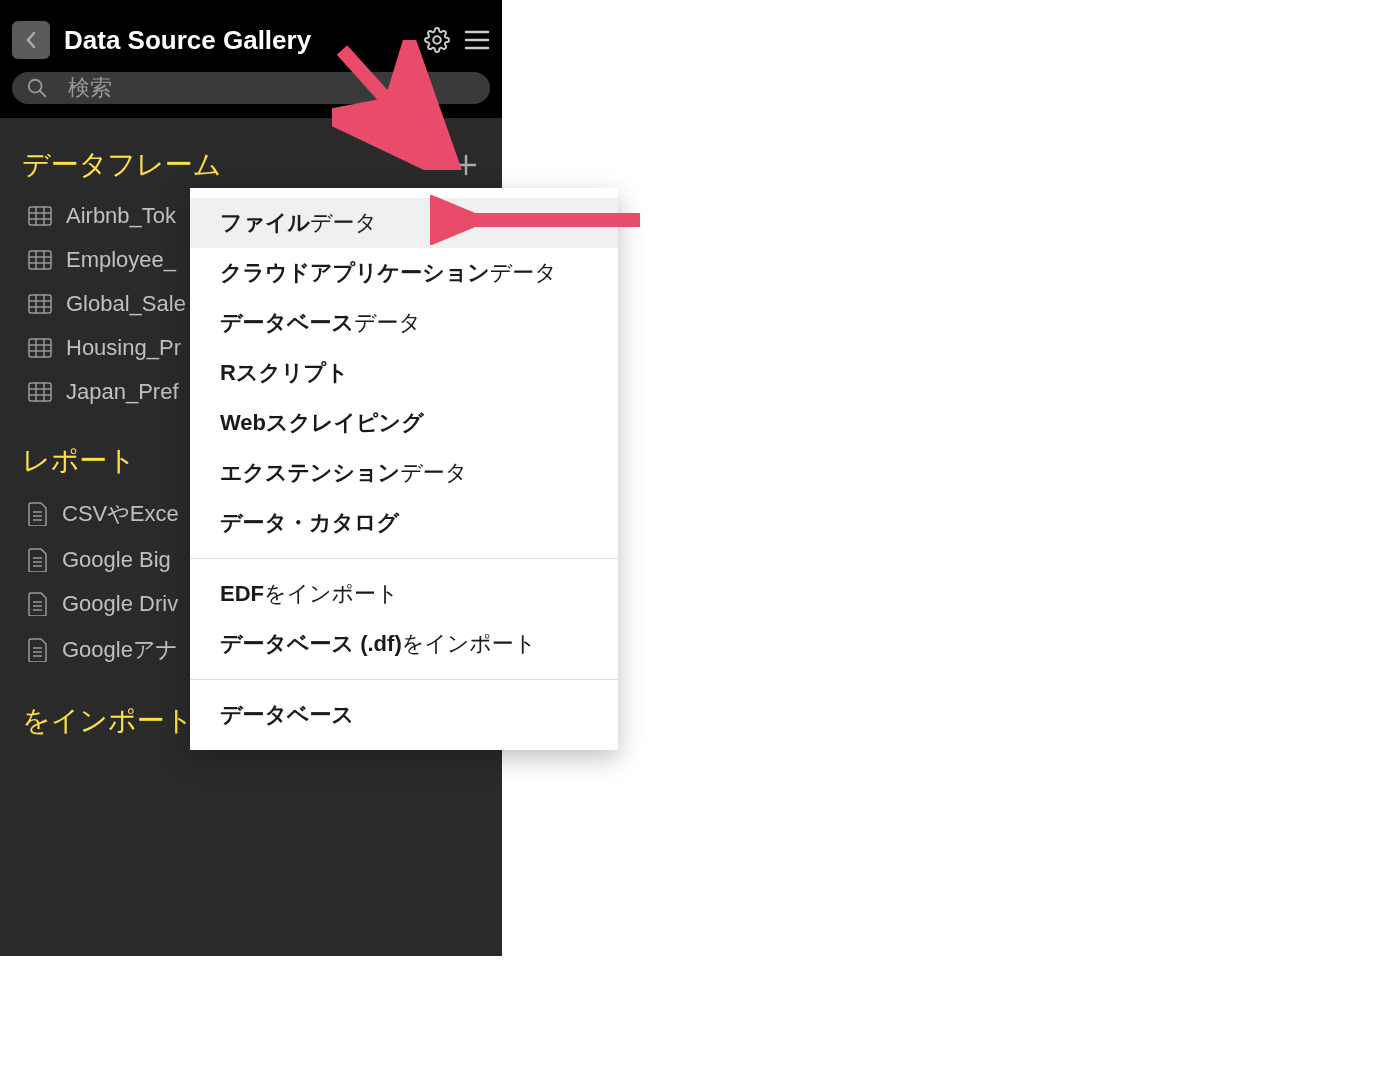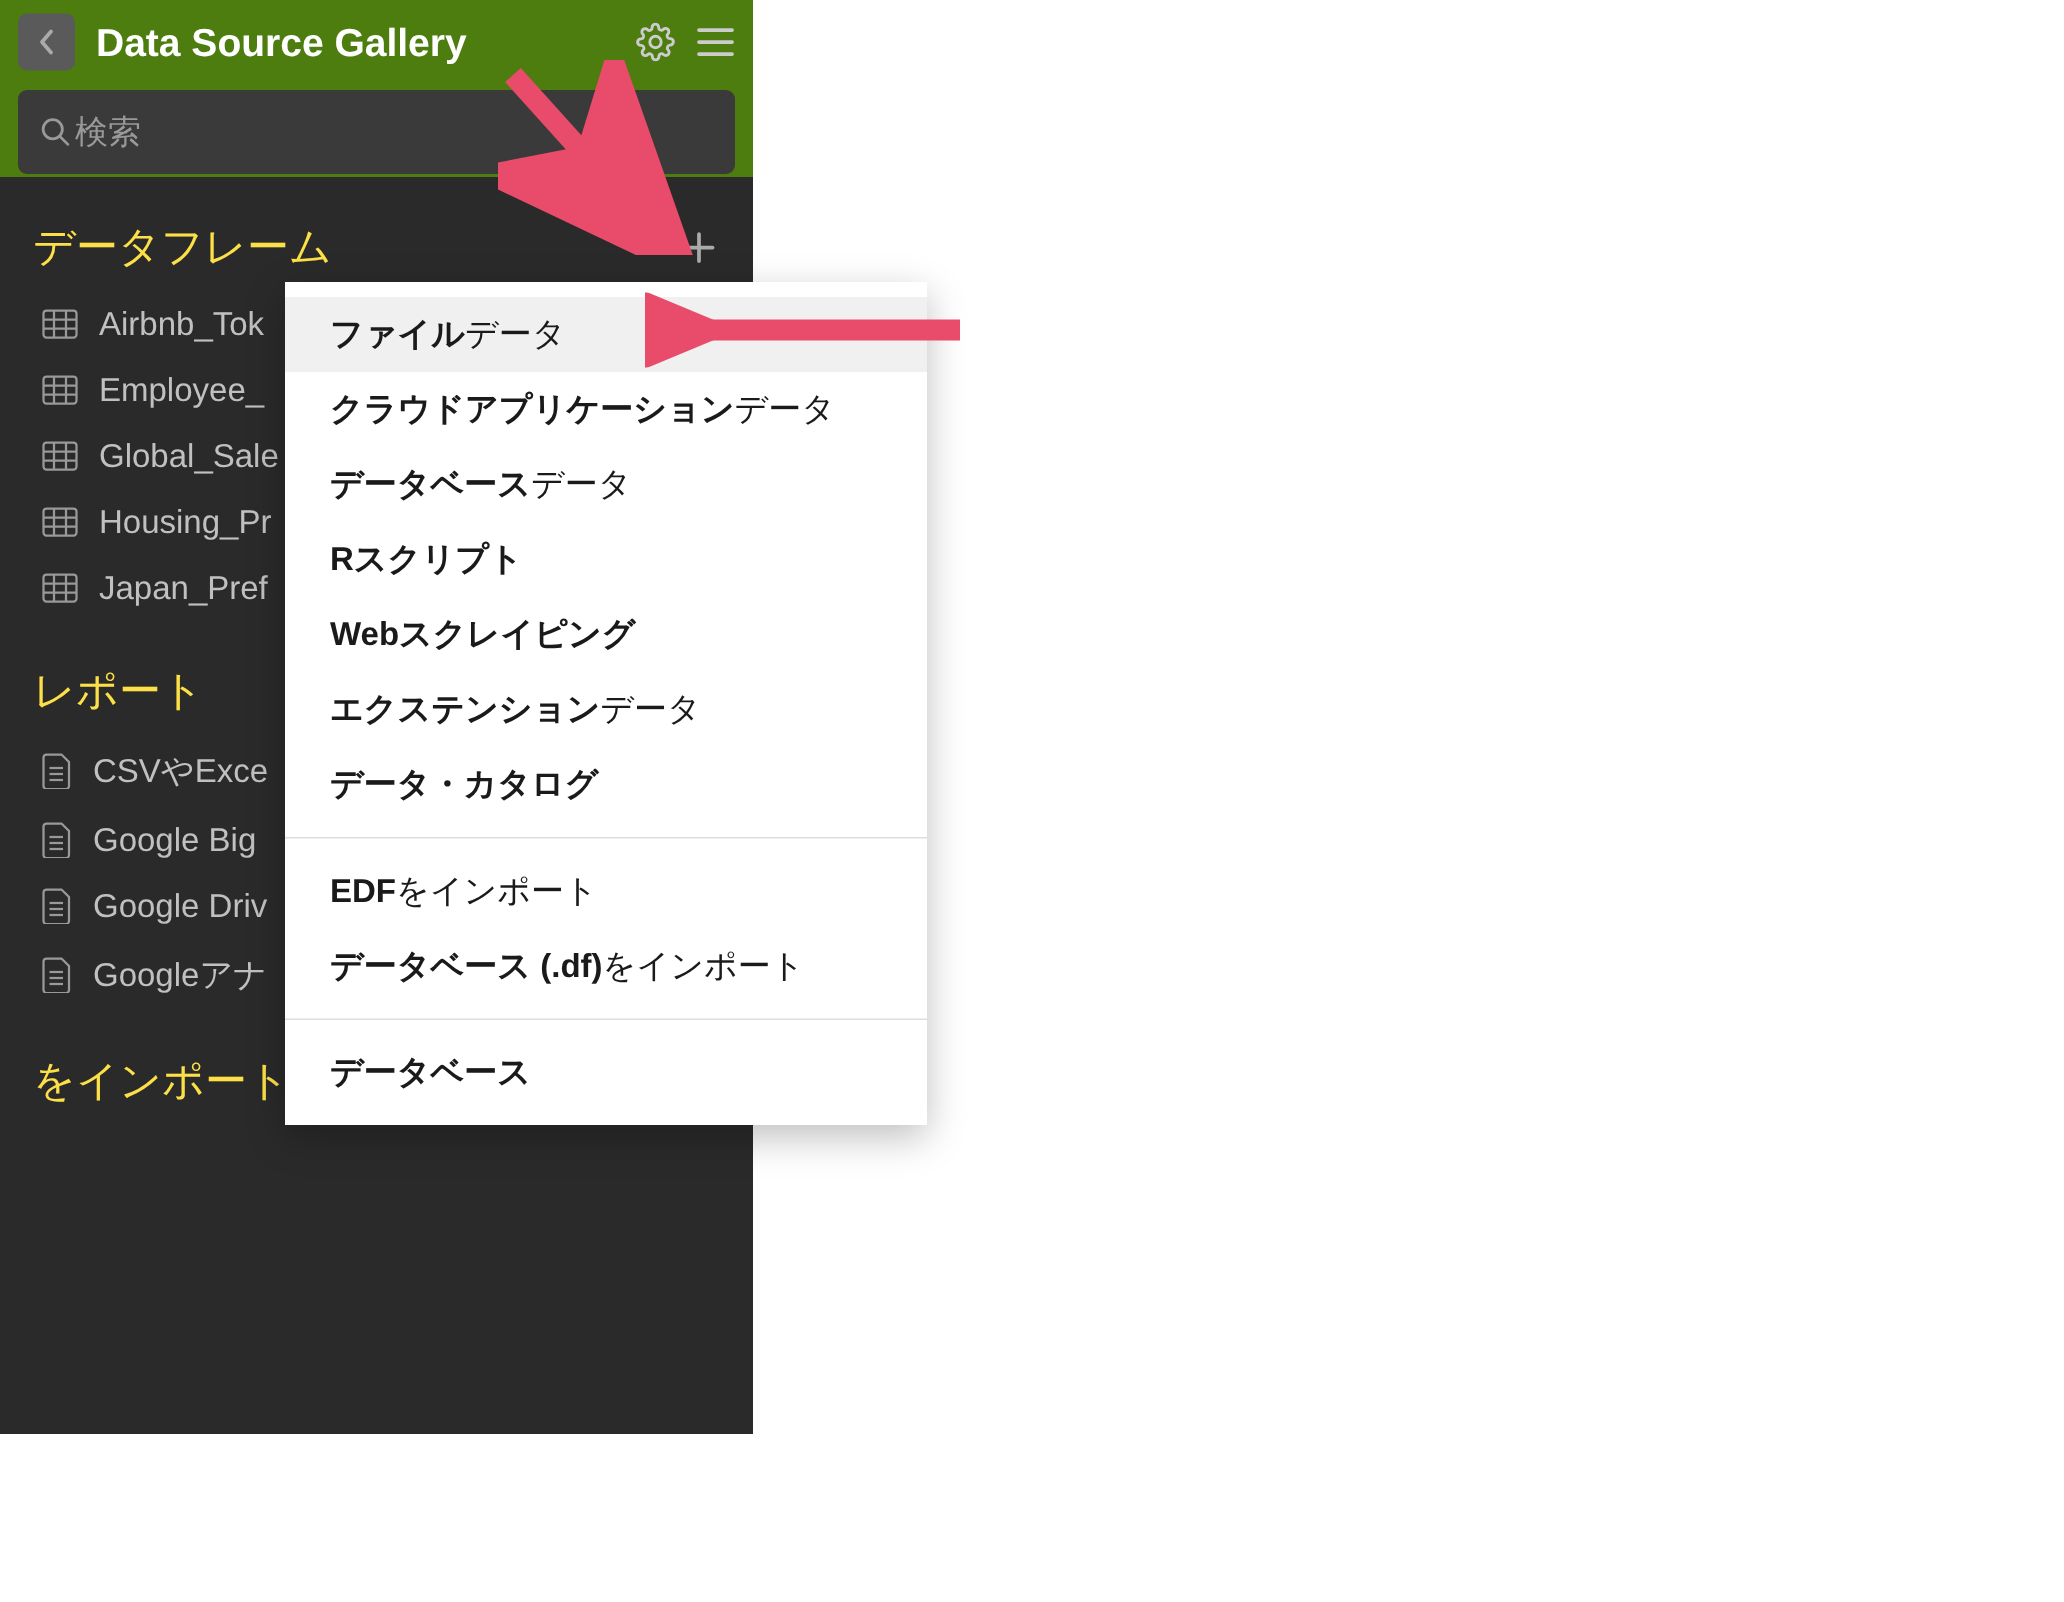--- a/index.html
+++ b/index.html
@@ -15,23 +15,23 @@
       position: relative;
       overflow: hidden;
     }
     .sidebar {
       width: 502px;
       height: 956px;
       background: #2a2a2a;
       position: relative;
     }
     .header {
-      background: #4d7c0f;
+      background: #000000;
       height: 118px;
-      padding: 4px 12px;
+      padding: 16px 12px;
     }
     .header-top {
       display: flex;
       align-items: center;
       gap: 14px;
       height: 48px;
     }
     .back-button {
       width: 38px;
       height: 38px;
@@ -56,26 +56,26 @@
     .icon-btn {
       color: #ccc;
       cursor: pointer;
       display: flex;
       align-items: center;
       justify-content: center;
     }
     .search-bar {
       margin-top: 8px;
       background: #3a3a3a;
-      border-radius: 6px;
-      height: 56px;
+      border-radius: 16px;
+      height: 32px;
       display: flex;
       align-items: center;
       padding: 0 14px;
-      gap: 2px;
+      gap: 20px;
     }
     .search-bar input {
       background: transparent;
       border: none;
       color: #999;
       font-size: 22px;
       flex: 1;
       outline: none;
     }
     .search-bar input::placeholder {

